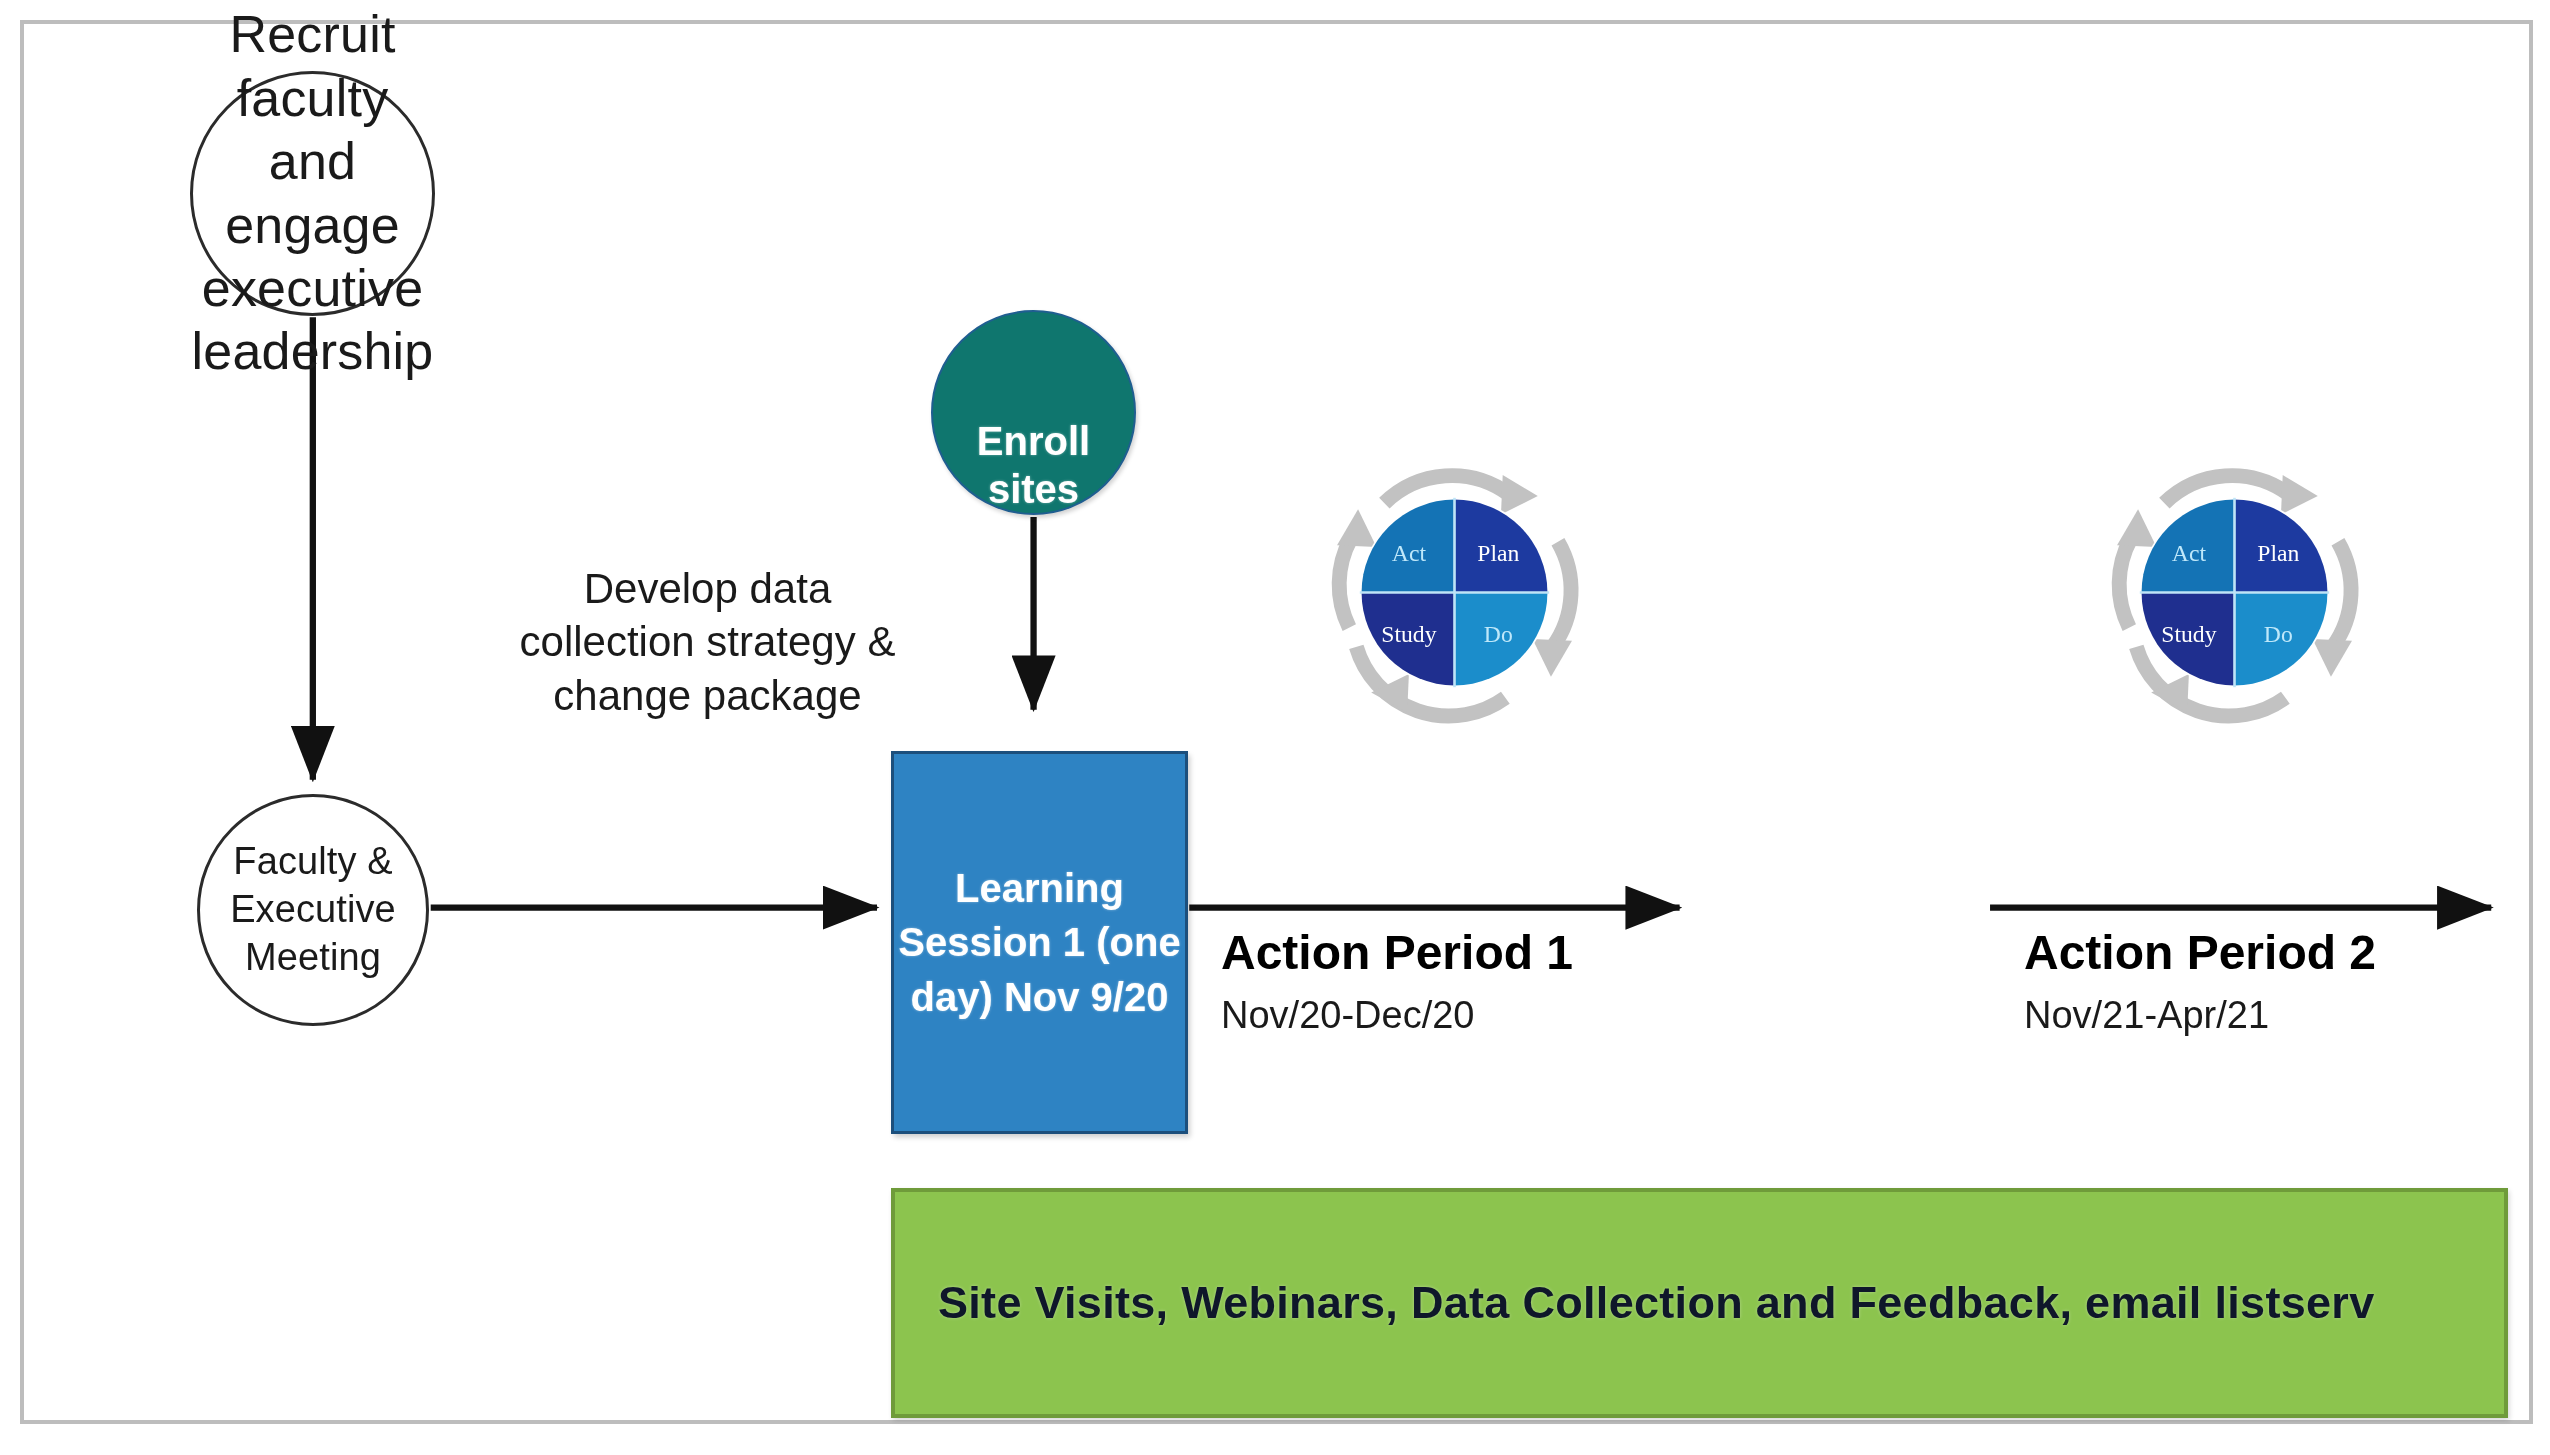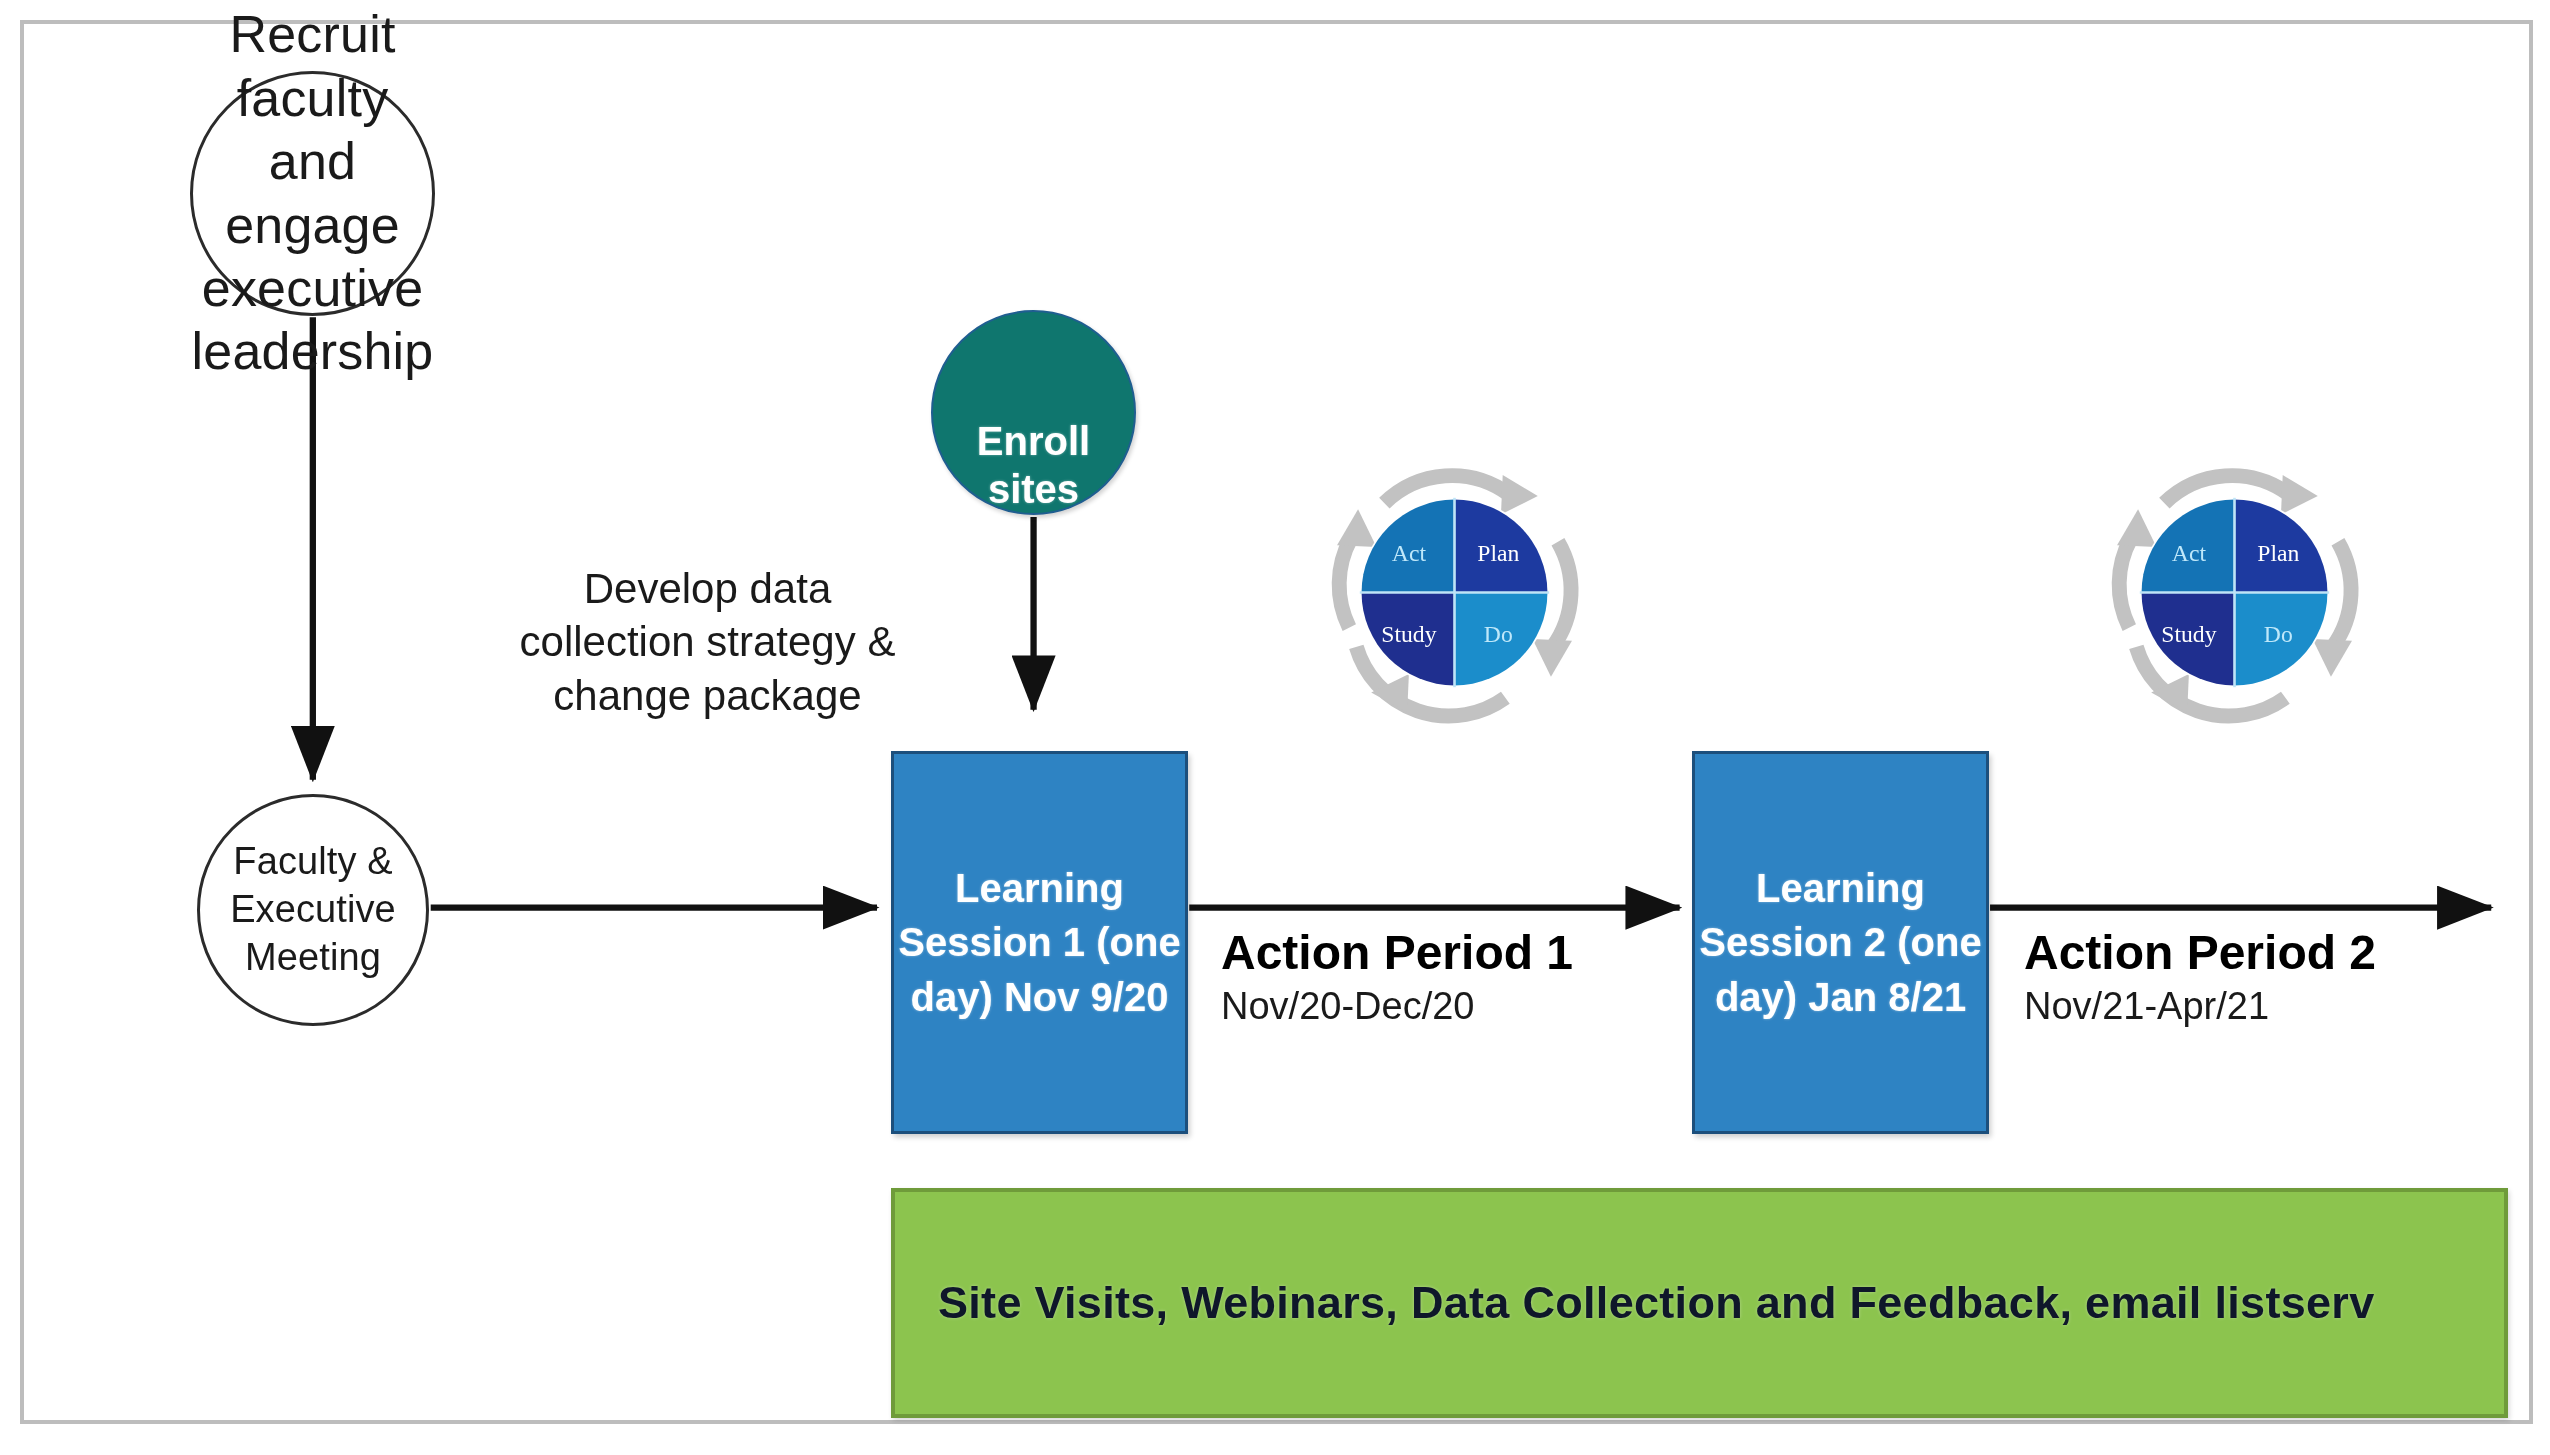--- a/index.html
+++ b/index.html
@@ -81,21 +81,21 @@
   }
   .action-period{
     text-align:left;
   }
   .action-period .ap-title{
     font-size:48px;font-weight:700;color:#000;line-height:1.12;
     white-space:nowrap;
   }
   .action-period .ap-dates{
     font-size:38px;font-weight:400;color:#1a1a1a;line-height:1.2;
-    white-space:nowrap;margin-top:4px;
+    white-space:nowrap;margin-top:13px;
   }
   #action-period-1{left:1197px;top:902px;width:432px;}
   #action-period-2{left:2000px;top:902px;width:432px;}
 
   
   #green-bar{
     left:867px;top:1164px;width:1617px;height:230px;
     background:#8cc44e;
     border:4.5px solid #6f9b3a;
     display:flex;align-items:center;
@@ -156,23 +156,20 @@
     </div>
 
     <div class="node" id="circle-enroll">
       <span>Enroll sites</span>
     </div>
 
     <div class="node session-box" id="session-1">
       <span>Learning Session 1 (one day) Nov 9/20</span>
     </div>
 
-    <div class="node session-box" id="session-2">
-      <span>Learning Session 2 (one day) Jan 8/21</span>
-    </div>
 
     <div class="node action-period" id="action-period-1">
       <div class="ap-title">Action Period 1</div>
       <div class="ap-dates">Nov/20-Dec/20</div>
     </div>
 
     <div class="node action-period" id="action-period-2">
       <div class="ap-title">Action Period 2</div>
       <div class="ap-dates">Nov/21-Apr/21</div>
     </div>

